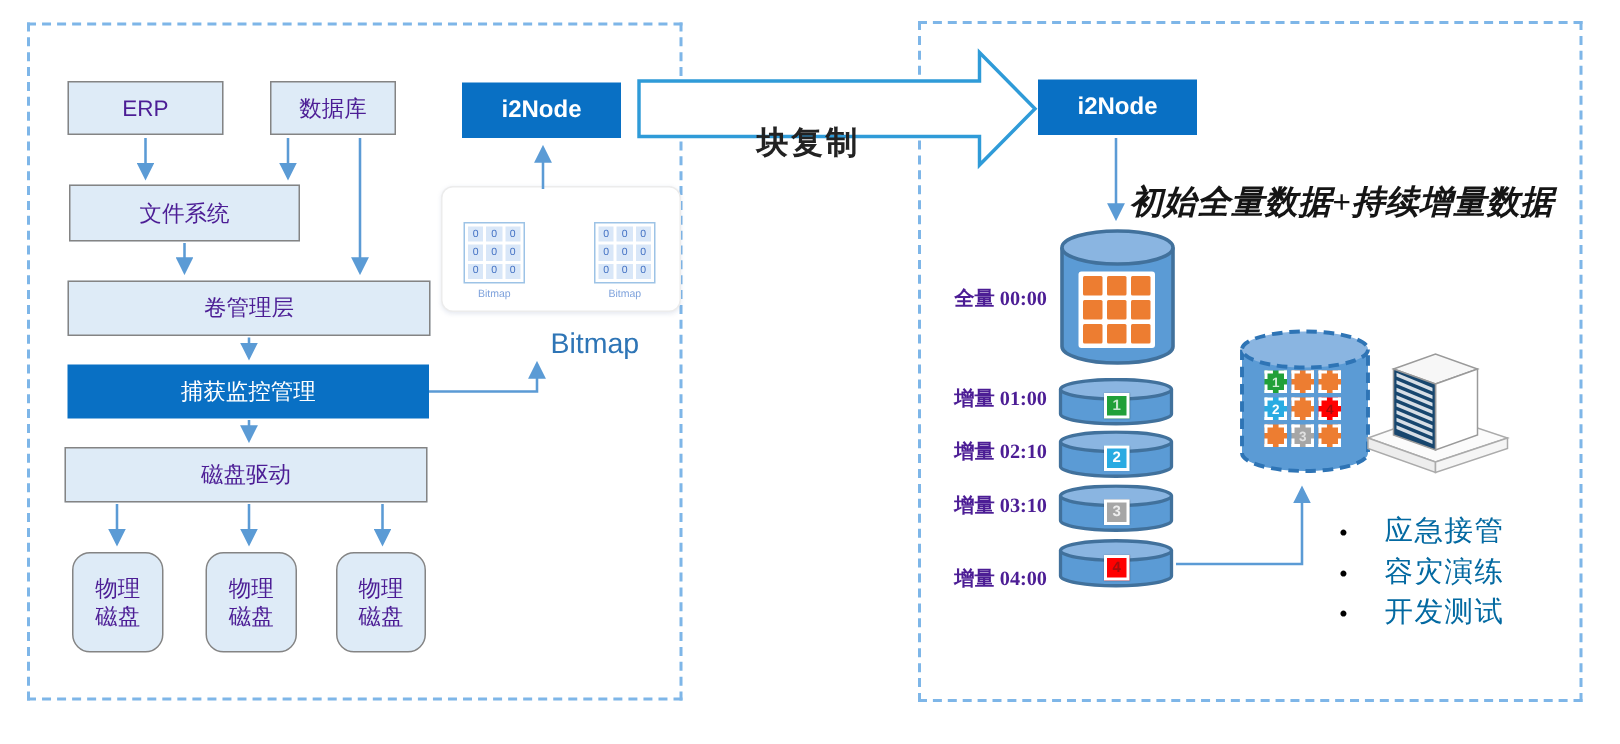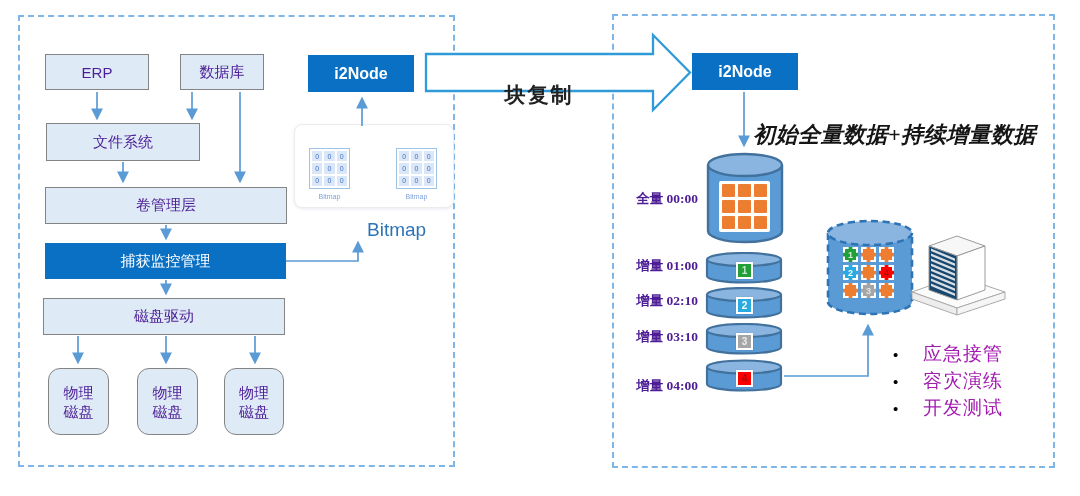--- a/index.html
+++ b/index.html
@@ -29,21 +29,21 @@
                       font-size:9px;font-weight:bold;color:rgba(255,255,255,.85);}
   .chip{border:2px solid #fff;display:flex;align-items:center;justify-content:center;
         font-size:10px;font-weight:bold;box-shadow:0 0 1px rgba(0,0,0,.25);}
   .cyl-label{font-family:"Liberation Serif",serif;font-size:13.5px;font-weight:600;color:#4c1d95;
              text-align:right;width:83px;}
   .caption{font-family:"Liberation Serif",serif;font-size:22px;font-weight:600;color:#151515;
            letter-spacing:.5px;white-space:nowrap;}
   .arrow-label{font-size:21px;font-weight:600;color:#222;text-align:center;letter-spacing:2px;}
   .bullet-row{display:flex;align-items:baseline;height:27px;}
   .bullet-dot{width:30px;font-size:15px;color:#000;}
-  .bullet-text{font-family:"Liberation Serif",serif;font-size:19px;color:#a21caf;letter-spacing:1px;}
+  .bullet-text{font-family:"Liberation Serif",serif;font-size:19px;color:#0369a1;letter-spacing:1px;}
   svg{display:block;}
 </style>
 </head>
 <body>
 
 <div id="canvas">
 
   <div class="abs dashed-frame" style="left:18px;top:15px;width:437px;height:452px;"></div>
   <div class="abs dashed-frame" style="left:612px;top:14px;width:443px;height:454px;"></div>
 

